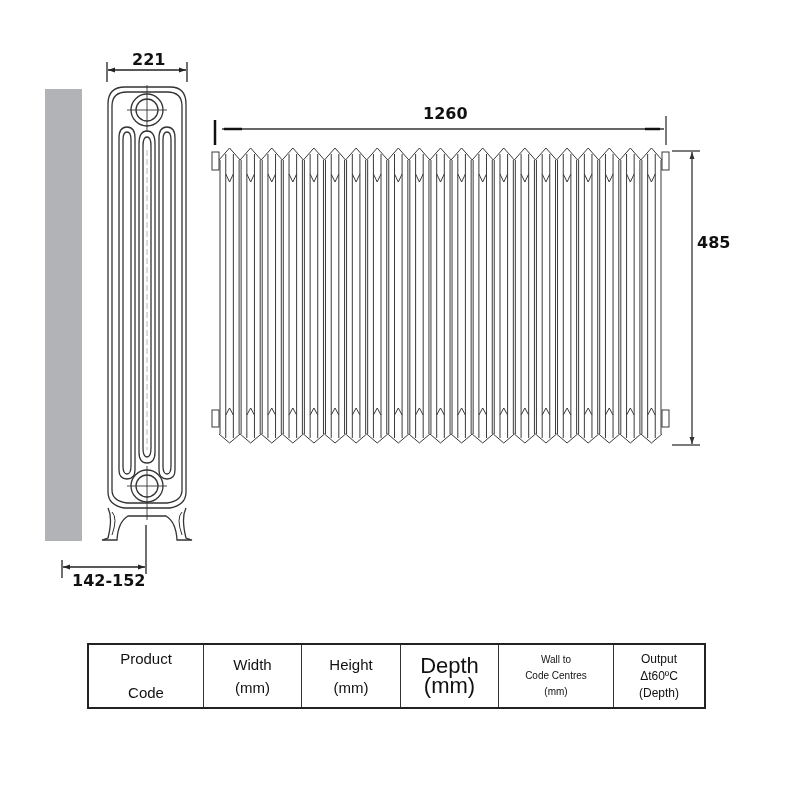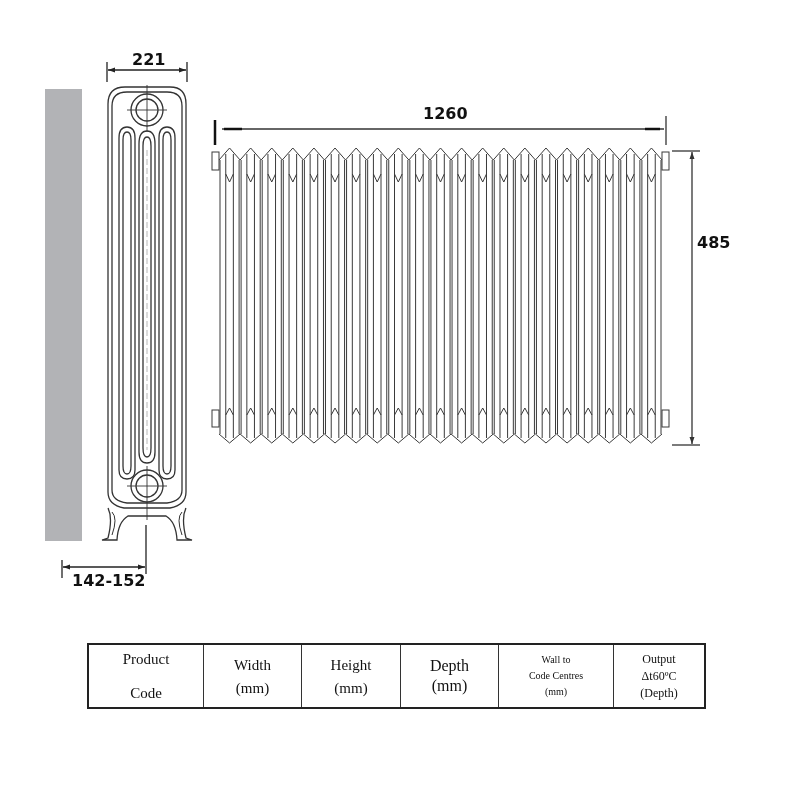--- a/index.html
+++ b/index.html
@@ -1,20 +1,20 @@
 <!DOCTYPE html>
 <html><head>
 <meta charset="utf-8">
 <style>
   html, body { margin:0; padding:0; background:#ffffff; }
   body { width:800px; height:800px; position:relative; overflow:hidden; font-family:"Liberation Sans", "DejaVu Sans", sans-serif; color:#111; }
   .dim-label { position:absolute; font-family:"DejaVu Sans", sans-serif; font-weight:bold; font-size:16px; color:#111; }
   svg { position:absolute; left:0; top:0; }
   table.spec { position:absolute; left:87px; top:643px; border-collapse:collapse; border:2px solid #222; }
-  table.spec td { border:1.5px solid #333; text-align:center; vertical-align:middle; padding:0; font-family:Liberation Serif, serif; color:#111; }
+  table.spec td { border:1.5px solid #333; text-align:center; vertical-align:middle; padding:0; font-family:Liberation Sans, sans-serif; color:#111; }
   table.spec tr.head td { height:62px; font-size:15px; line-height:20px; }
   table.spec tr.head td.small { font-size:10px; line-height:16px; }
   table.spec tr.row td { height:30px; font-size:14px; font-weight:bold; }
 </style>
 </head>
 <body>
 
 <svg width="800" height="640" viewBox="0 0 800 640">
 
   <rect x="45" y="89" width="37" height="452" fill="#b2b3b6"></rect>
@@ -104,21 +104,21 @@
       <div style="margin-top:14px">Code</div>
     </td>
     <td style="width:97px">
       <div>Width</div>
       <div style="margin-top:3px">(mm)</div>
     </td>
     <td style="width:98px">
       <div>Height</div>
       <div style="margin-top:3px">(mm)</div>
     </td>
-    <td style="width:97px; font-size:16px">
+    <td style="width:97px; font-size:22px">
       <div>Depth</div>
       <div>(mm)</div>
     </td>
     <td class="small" style="width:114px">
       <div>Wall to</div>
       <div>Code Centres</div>
       <div>(mm)</div>
     </td>
     <td style="width:90px; line-height:17px; font-size:12px">
       <div>Output</div>

